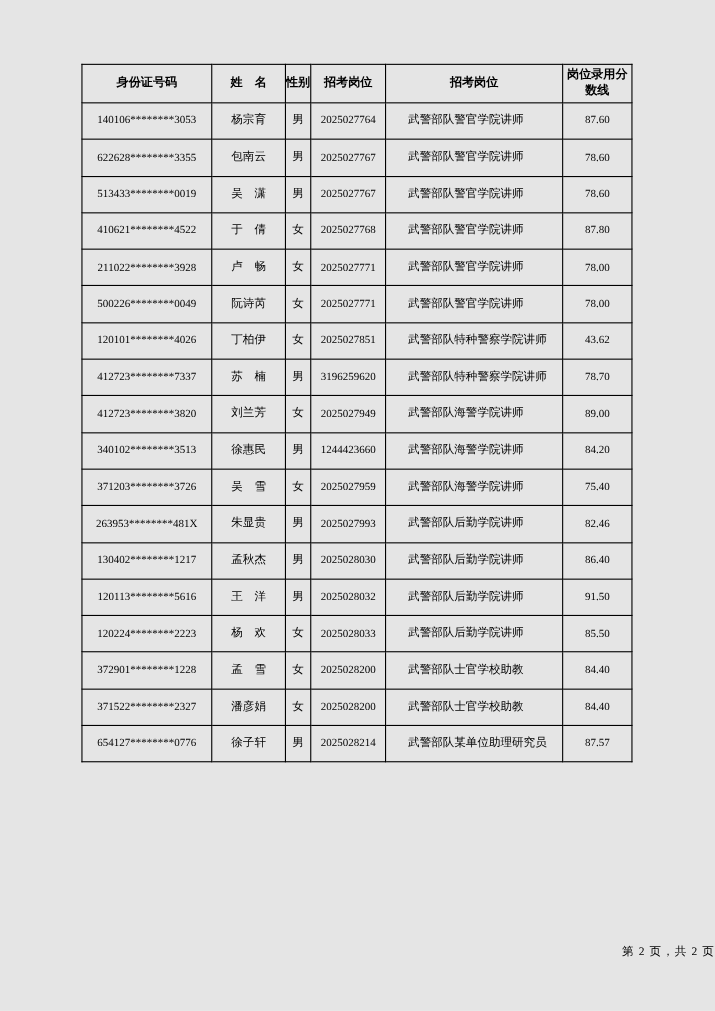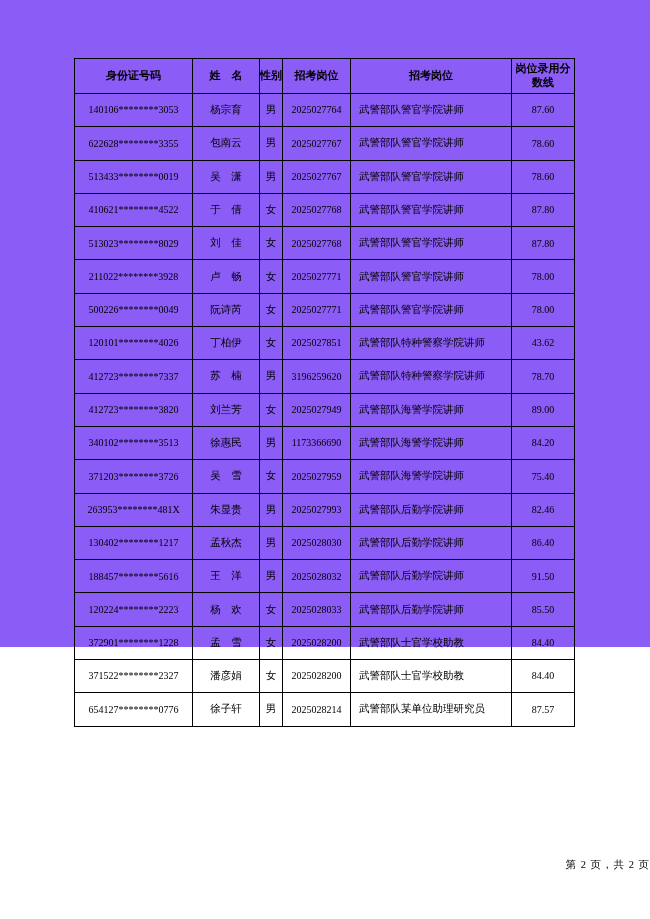--- a/index.html
+++ b/index.html
@@ -10,22 +10,22 @@
     width: 650px;
     height: 919px;
     background: #ffffff;
     position: relative;
     font-family: "Liberation Serif", "DejaVu Serif", serif;
     color: #000;
   }
   .page {
     position: absolute;
     left: 0; top: 0;
-    width: 650px; height: 647px;
-    background: #8b5cf6;
+    width: 650px; height: 919px;
+    background: #e5e5e5;
   }
   table.results {
     position: absolute;
     left: 74px;
     top: 58px;
     width: 500px;
     border-collapse: collapse;
     table-layout: fixed;
   }
   th, td {
@@ -47,21 +47,21 @@
     font-size: 10px;
     height: 32.3px;
     line-height: 1.15;
   }
   td.c-id { font-size: 10px; }
   td.c-name { font-size: 10.5px; }
   td.c-gender { font-size: 10.5px; }
   td.c-code { font-size: 10px; }
   td.c-pos {
     text-align: left;
-    padding-left: 8px;
+    padding-left: 20px;
     font-size: 10.5px;
   }
   td.c-score { font-size: 10px; }
   .footer {
     position: absolute;
     left: 0;
     top: 858px;
     width: 650px;
     text-align: right;
     font-size: 10.5px;
@@ -121,28 +121,20 @@
 
   <tr>
     <td class="c-id">410621********4522</td>
     <td class="c-name">于　倩</td>
     <td class="c-gender">女</td>
     <td class="c-code">2025027768</td>
     <td class="c-pos">武警部队警官学院讲师</td>
     <td class="c-score">87.80</td>
   </tr>
 
-  <tr>
-    <td class="c-id">513023********8029</td>
-    <td class="c-name">刘　佳</td>
-    <td class="c-gender">女</td>
-    <td class="c-code">2025027768</td>
-    <td class="c-pos">武警部队警官学院讲师</td>
-    <td class="c-score">87.80</td>
-  </tr>
 
   <tr>
     <td class="c-id">211022********3928</td>
     <td class="c-name">卢　畅</td>
     <td class="c-gender">女</td>
     <td class="c-code">2025027771</td>
     <td class="c-pos">武警部队警官学院讲师</td>
     <td class="c-score">78.00</td>
   </tr>
 
@@ -181,21 +173,21 @@
     <td class="c-gender">女</td>
     <td class="c-code">2025027949</td>
     <td class="c-pos">武警部队海警学院讲师</td>
     <td class="c-score">89.00</td>
   </tr>
 
   <tr>
     <td class="c-id">340102********3513</td>
     <td class="c-name">徐惠民</td>
     <td class="c-gender">男</td>
-    <td class="c-code">1173366690</td>
+    <td class="c-code">1244423660</td>
     <td class="c-pos">武警部队海警学院讲师</td>
     <td class="c-score">84.20</td>
   </tr>
 
   <tr>
     <td class="c-id">371203********3726</td>
     <td class="c-name">吴　雪</td>
     <td class="c-gender">女</td>
     <td class="c-code">2025027959</td>
     <td class="c-pos">武警部队海警学院讲师</td>
@@ -214,21 +206,21 @@
   <tr>
     <td class="c-id">130402********1217</td>
     <td class="c-name">孟秋杰</td>
     <td class="c-gender">男</td>
     <td class="c-code">2025028030</td>
     <td class="c-pos">武警部队后勤学院讲师</td>
     <td class="c-score">86.40</td>
   </tr>
 
   <tr>
-    <td class="c-id">188457********5616</td>
+    <td class="c-id">120113********5616</td>
     <td class="c-name">王　洋</td>
     <td class="c-gender">男</td>
     <td class="c-code">2025028032</td>
     <td class="c-pos">武警部队后勤学院讲师</td>
     <td class="c-score">91.50</td>
   </tr>
 
   <tr>
     <td class="c-id">120224********2223</td>
     <td class="c-name">杨　欢</td>

